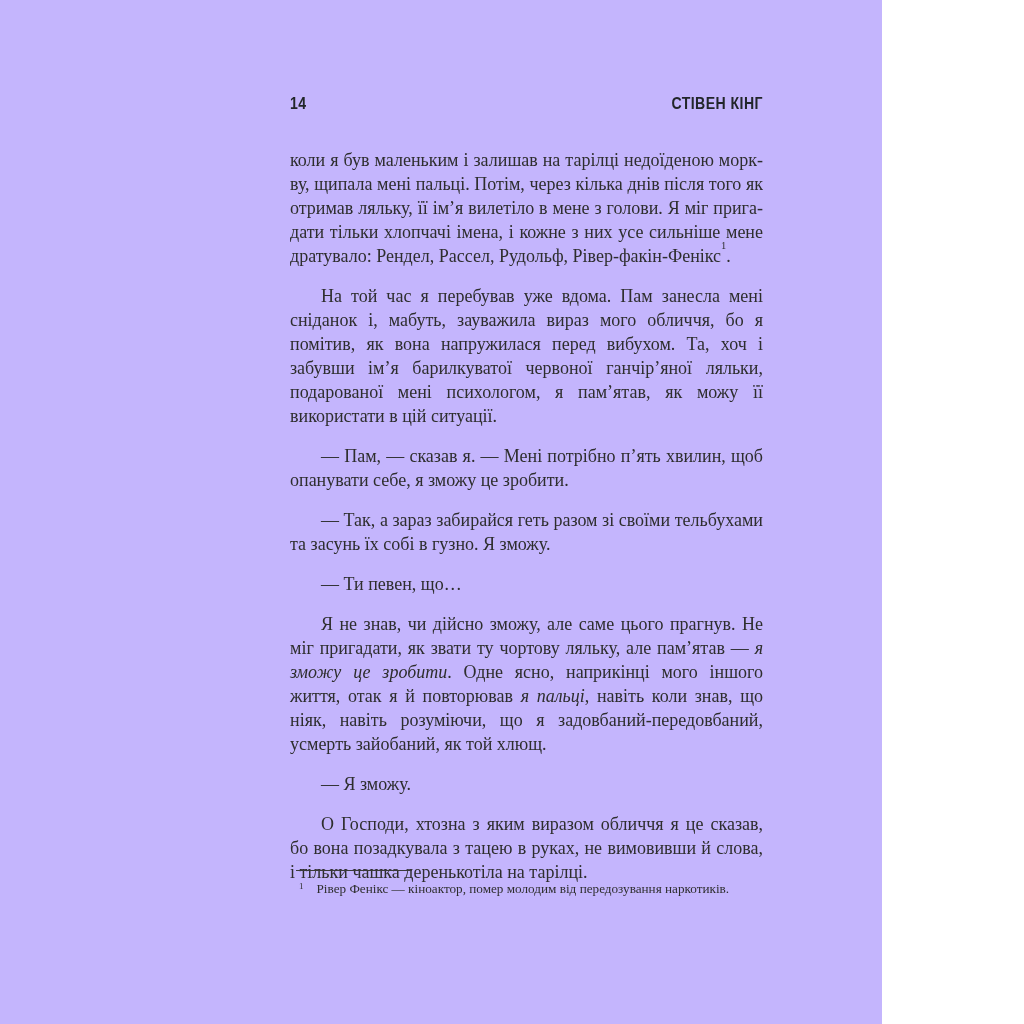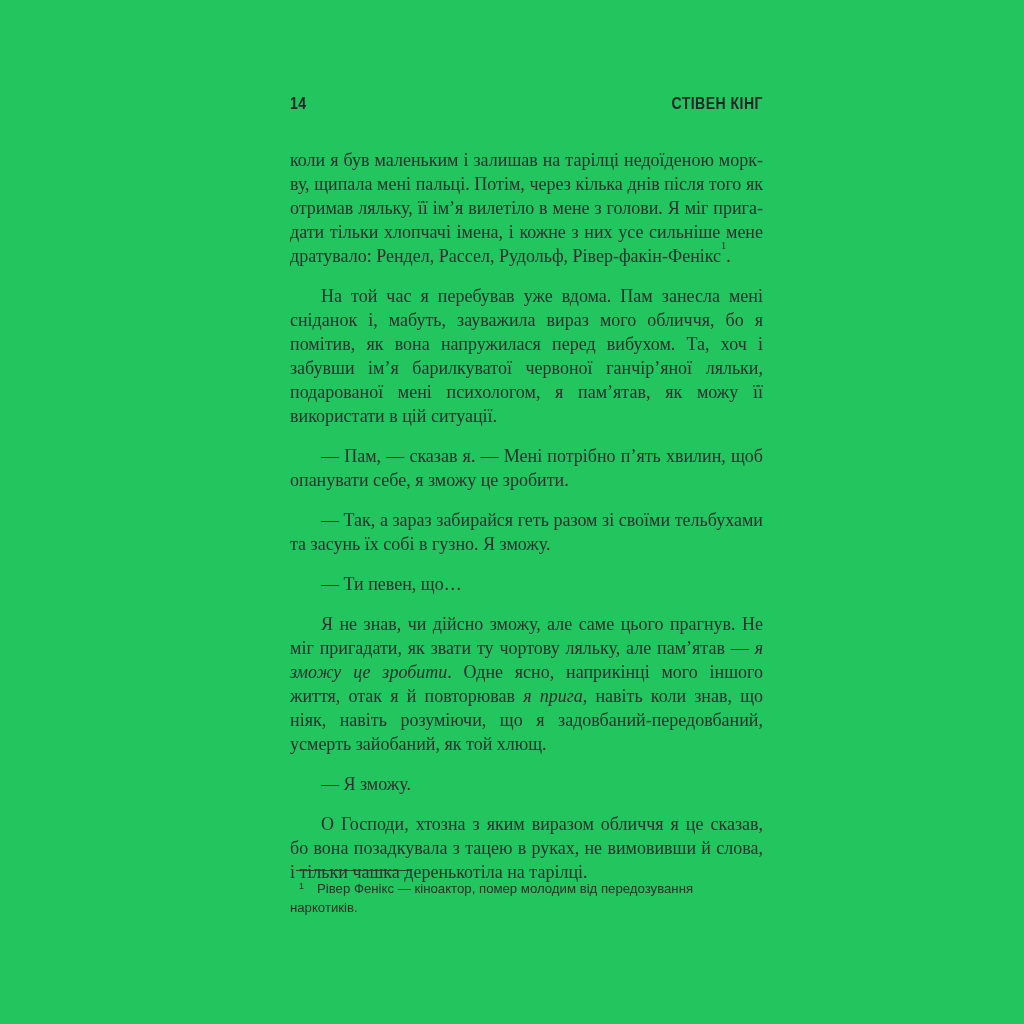--- a/index.html
+++ b/index.html
@@ -2,24 +2,25 @@
 <html lang="uk"><head>
 <meta charset="utf-8">
 <style>
   html, body {
     margin: 0;
     padding: 0;
     background: #ffffff;
   }
   .page {
     position: relative;
-    width: 1024px;
+    width: 854px;
     height: 1024px;
-    background: #22c55e;
+    background: #c4b5fd;
     overflow: hidden;
+    padding-left: 28px;
   }
   .content {
     position: absolute;
     left: 290px;
     top: 95px;
     width: 473px;
   }
   .page-header {
     display: flex;
     justify-content: space-between;
@@ -65,21 +66,21 @@
     font-size: 10.5px;
     line-height: 0;
     position: relative;
     top: -6px;
   }
   .footnote-block {
     position: absolute;
     left: 290px;
     top: 870px;
     width: 473px;
-    font-family: Liberation Sans, sans-serif;
+    font-family: Liberation Serif, serif;
     color: #2e2e2e;
   }
   .footnote-rule {
     width: 116px;
     height: 0;
     border-top: 1.4px solid #3a3a3a;
     margin-left: 6px;
   }
   .footnote-line {
     margin-top: 9px;
@@ -112,21 +113,21 @@
       <p class="para"><span>коли я був маленьким і залишав на тарілці недоїденою морк­ву, щипала мені пальці. Потім, через кілька днів після того як отримав ляльку, її ім’я вилетіло в мене з голови. Я міг прига­дати тільки хлопчачі імена, і кожне з них усе сильніше мене дратувало: Рендел, Рассел, Рудольф, Рівер-факін-Фенікс</span><sup class="fn-ref">1</sup><span>.</span></p>
 
       <p class="para indent">На той час я перебував уже вдома. Пам занесла мені сніда­нок і, мабуть, зауважила вираз мого обличчя, бо я помітив, як вона напружилася перед вибухом. Та, хоч і забувши ім’я ба­рилкуватої червоної ганчір’яної ляльки, подарованої мені психологом, я пам’ятав, як можу її використати в цій ситуації.</p>
 
       <p class="para indent">— Пам, — сказав я. — Мені потрібно п’ять хвилин, щоб опанувати себе, я зможу це зробити.</p>
 
       <p class="para indent">— Так, а зараз забирайся геть разом зі своїми тельбухами та засунь їх собі в гузно. Я зможу.</p>
 
       <p class="para indent">— Ти певен, що…</p>
 
-      <p class="para indent"><span>Я не знав, чи дійсно зможу, але саме цього прагнув. Не міг пригадати, як звати ту чортову ляльку, але пам’ятав — </span><em>я зможу це зробити</em><span>. Одне ясно, наприкінці мого іншого життя, отак я й повторював </span><em>я прига</em><span>, навіть коли знав, що ніяк, навіть розуміючи, що я задовбаний-передовбаний, усмерть зайобаний, як той хлющ.</span></p>
+      <p class="para indent"><span>Я не знав, чи дійсно зможу, але саме цього прагнув. Не міг пригадати, як звати ту чортову ляльку, але пам’ятав — </span><em>я зможу це зробити</em><span>. Одне ясно, наприкінці мого іншого життя, отак я й повторював </span><em>я пальці</em><span>, навіть коли знав, що ніяк, навіть розуміючи, що я задовбаний-передовбаний, усмерть зайобаний, як той хлющ.</span></p>
 
       <p class="para indent">— Я зможу.</p>
 
       <p class="para indent">О Господи, хтозна з яким виразом обличчя я це сказав, бо вона позадкувала з тацею в руках, не вимовивши й сло­ва, і тільки чашка деренькотіла на тарілці.</p>
 
 
 
     </div>
   </div>
 

